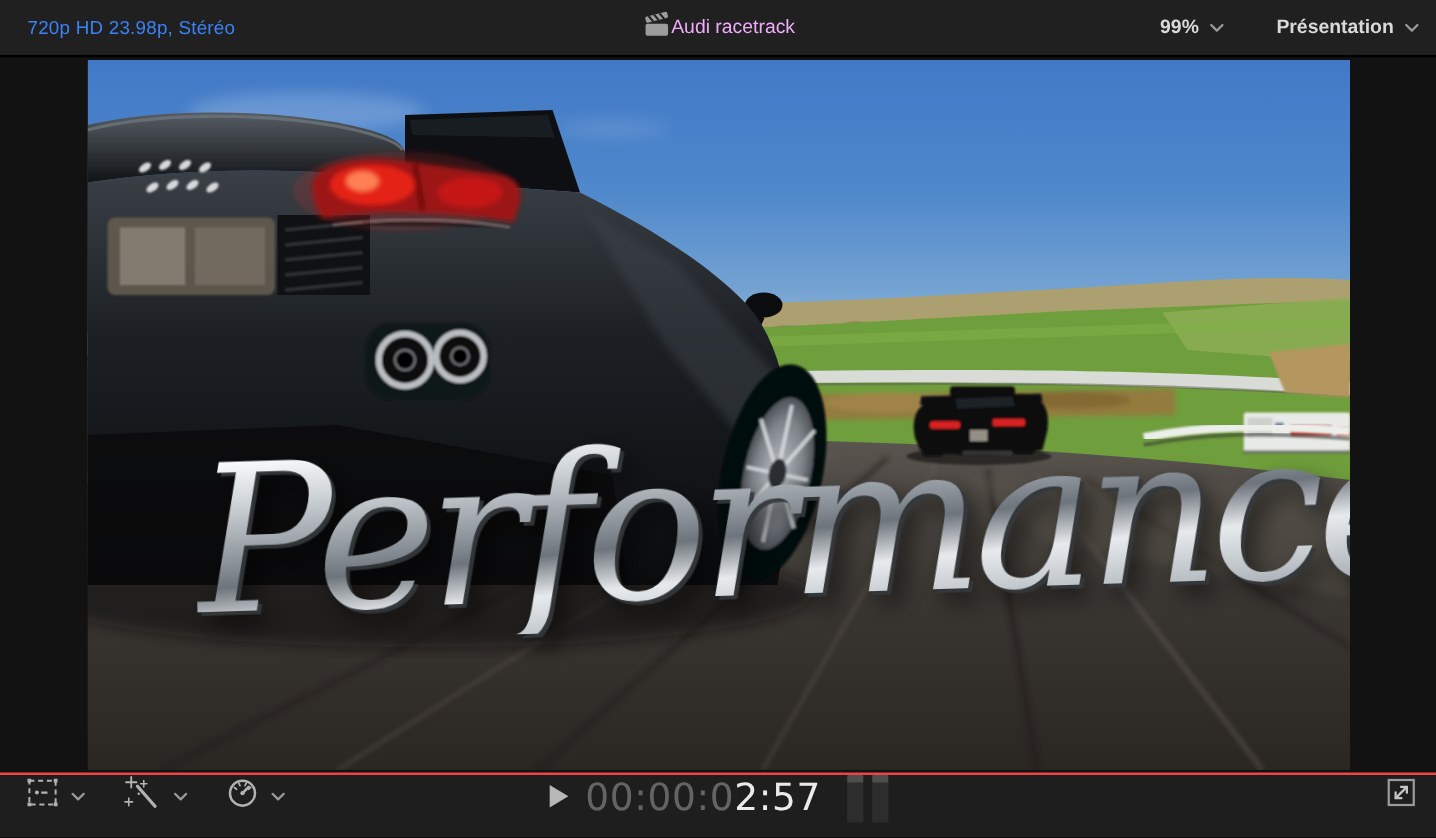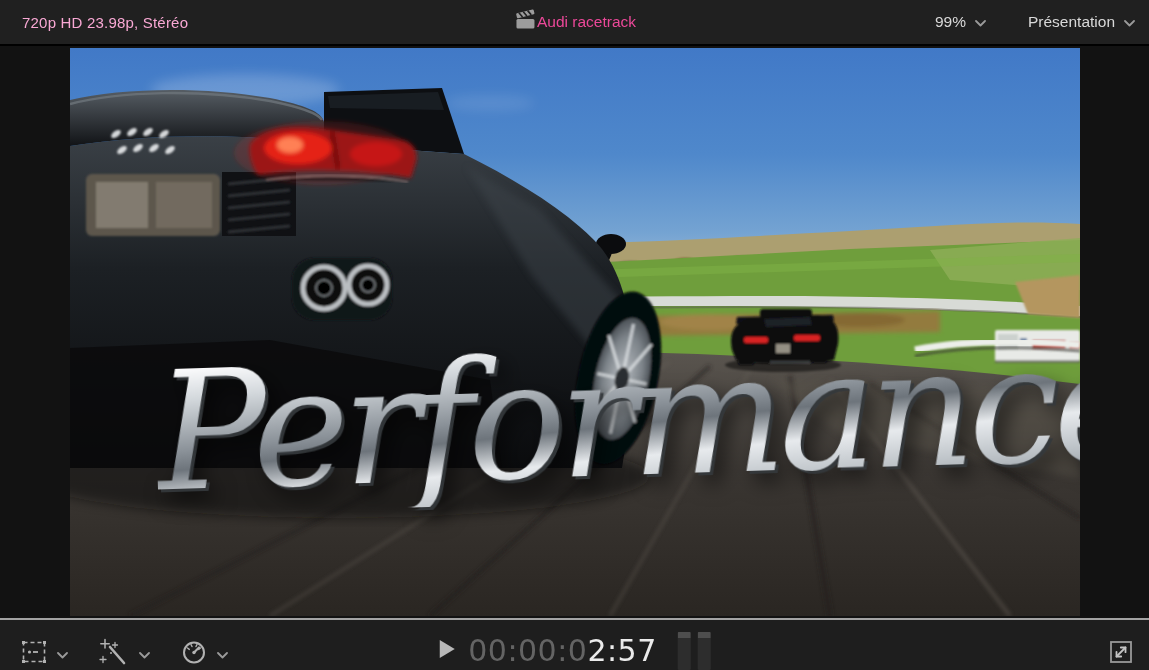--- a/index.html
+++ b/index.html
@@ -2,45 +2,45 @@
 <html><head>
 <meta charset="utf-8">
 <style>
   html,body{margin:0;padding:0;background:#000;}
   body{width:1149px;height:670px;position:relative;overflow:hidden;
        font-family:"Liberation Sans",sans-serif;-webkit-font-smoothing:antialiased;}
 
   
   .top-bar{position:absolute;top:0;left:0;right:0;height:44px;background:#202020;
            border-bottom:2px solid #000;display:flex;align-items:center;}
-  .tb-left{margin-left:22px;color:#f9a8d4;font-size:15px;letter-spacing:.2px;}
+  .tb-left{margin-left:22px;color:#3b82f6;font-size:15px;letter-spacing:.2px;}
   .tb-center{position:absolute;left:50%;transform:translateX(-50%);display:flex;
-             align-items:center;gap:0;color:#ec4899;font-size:15.5px;}
-  .tb-right{margin-left:auto;margin-right:14px;display:flex;align-items:center;gap:10px;}
+             align-items:center;gap:0;color:#f0abfc;font-size:15.5px;}
+  .tb-right{margin-left:auto;margin-right:14px;display:flex;align-items:center;gap:10px;font-weight:bold;}
   .tb-menu{display:flex;align-items:center;gap:9px;color:#d9d9d9;font-size:15.5px;cursor:default;}
   .tb-gap{width:22px;}
   .chev{display:block;}
 
   
   .viewer{position:absolute;top:46px;left:0;right:0;bottom:52px;background:#121212;}
   .video-frame{position:absolute;left:70px;top:2px;width:1010px;height:568px;
                overflow:hidden;background:#1a1a1a;}
   .scene{position:absolute;left:0;top:0;}
 
   .title-overlay{position:absolute;left:86px;top:288px;white-space:nowrap;
       font-family:"DejaVu Serif",serif;font-style:italic;font-weight:normal;
       font-size:164px;letter-spacing:-7px;line-height:1;
       background:linear-gradient(176deg,#fdfdfe 8%,#d3d8dc 22%,#8a9198 44%,#6d747b 52%,#e7eaed 66%,#bac0c5 82%,#83898f 100%);
       -webkit-background-clip:text;background-clip:text;color:transparent;
       transform:rotate(-1.8deg);
       filter:drop-shadow(3px 3px 0 rgba(52,56,60,.92)) drop-shadow(7px 9px 10px rgba(0,0,0,.55));}
 
   
   .bottom-bar{position:absolute;left:0;right:0;bottom:0;height:50px;background:#1e1e1e;
-              border-top:2px solid #a3a3a3;display:flex;align-items:flex-end;gap:40px;}
+              border-top:2px solid #ef4444;display:flex;align-items:flex-start;gap:40px;}
   .tools{display:flex;align-items:center;gap:30px;margin-left:20px;}
   .tool-btn{display:flex;align-items:center;gap:9px;cursor:default;}
   .transport{position:absolute;left:50%;transform:translateX(-50%);display:flex;
              align-items:center;gap:13px;}
   .timecode{font-family:"DejaVu Sans",sans-serif;font-size:30px;font-weight:400;
             letter-spacing:.5px;line-height:1;display:flex;}
   .tc-dim{color:#646464;}
   .tc-bright{color:#ebebeb;}
   .meters{display:flex;gap:7px;margin-left:8px;}
   .meter-bar{width:13px;height:38px;background:#2d2d2d;border-radius:1px;overflow:hidden;}

